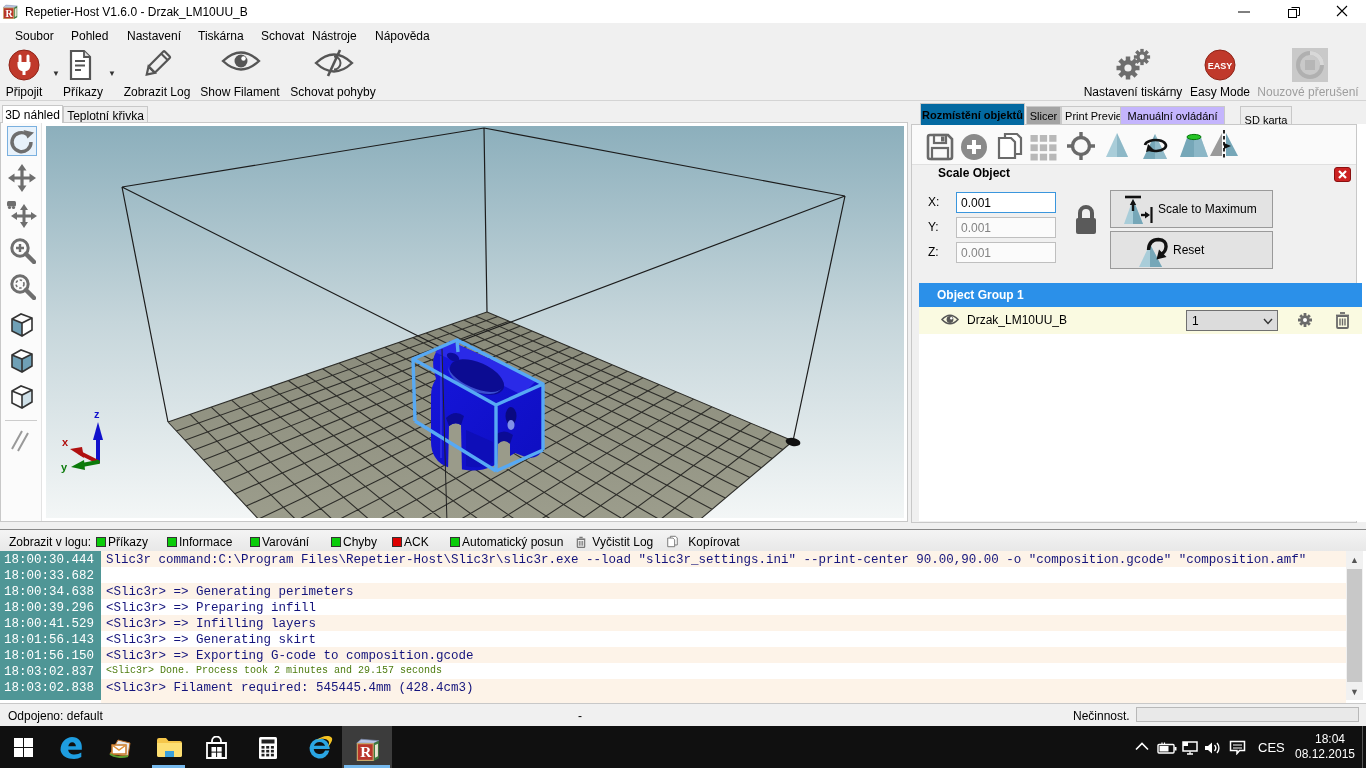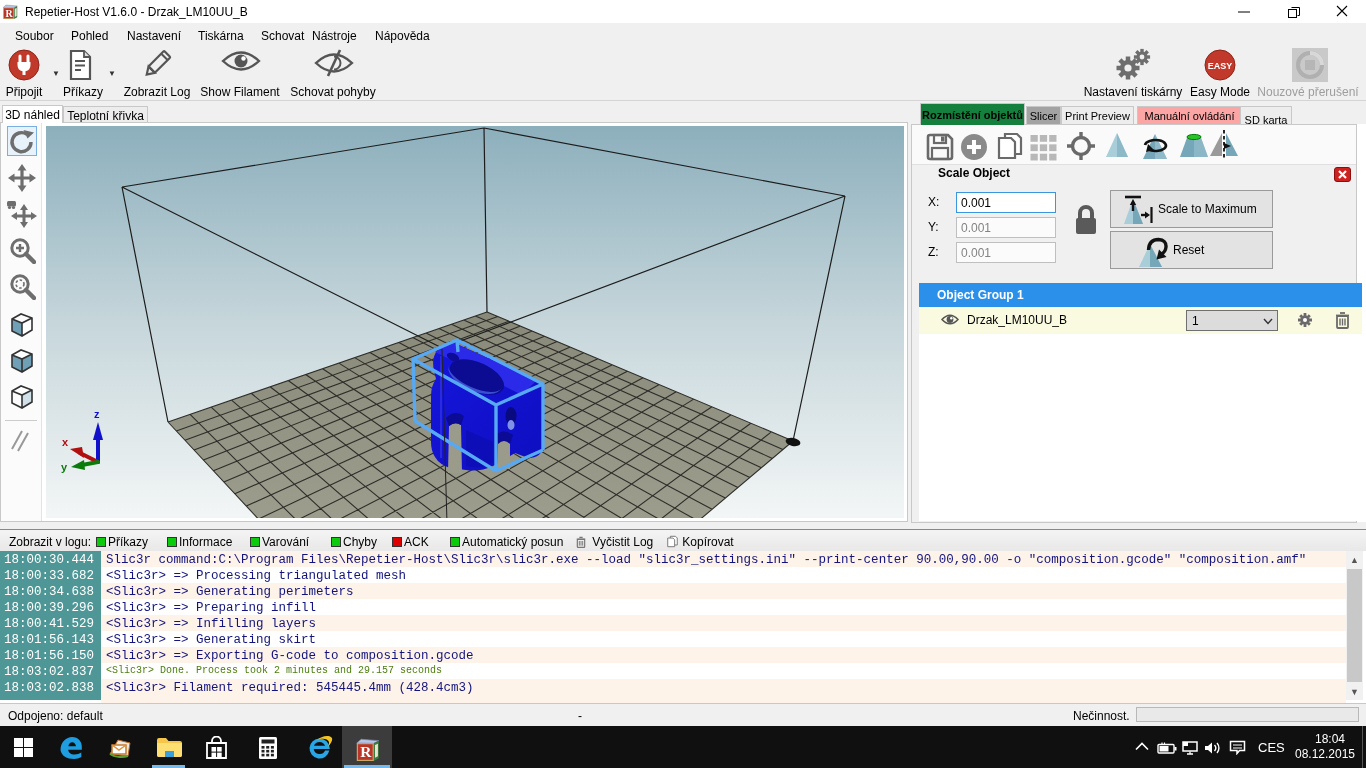--- a/index.html
+++ b/index.html
@@ -270,24 +270,24 @@
 <line x1="52" y1="336" x2="34" y2="327" stroke="#b01010" stroke-width="4"></line>
 <polygon points="36,321 38,332 24,323" fill="#b01010"></polygon>
 <line x1="52" y1="336" x2="36" y2="339" stroke="#0b7b0b" stroke-width="4"></line>
 <polygon points="38,334 39,344 25,341" fill="#0b7b0b"></polygon>
 </g>
 <text x="48" y="292" fill="#1111cc" font-size="11" font-weight="bold">z</text>
 <text x="16" y="320" fill="#b01010" font-size="11" font-weight="bold">x</text>
 <text x="15" y="345" fill="#0b7b0b" font-size="11" font-weight="bold">y</text>
 </svg>
 <div class="abs" style="left:911px;top:101px;width:455px;height:428px;background:#f0f0f0">
-    <div class="abs" style="left:9px;top:2px;width:105px;height:22px;background:#15803d;border:1px solid #c8c8c8;border-bottom:none;z-index:2;text-align:center;font-weight:bold;padding-top:5px;white-space:nowrap;overflow:hidden;font-size:11px">Rozmístění objektů</div>
+    <div class="abs" style="left:9px;top:2px;width:105px;height:22px;background:#0369a1;border:1px solid #c8c8c8;border-bottom:none;z-index:2;text-align:center;font-weight:bold;padding-top:5px;white-space:nowrap;overflow:hidden;font-size:11px">Rozmístění objektů</div>
     <div class="abs" style="left:115px;top:5px;width:35px;height:19px;background:#a3a3a3;border:1px solid #c8c8c8;border-bottom:none;text-align:center;padding-top:3px;white-space:nowrap;overflow:hidden;font-size:11px">Slicer</div>
     <div class="abs" style="left:150px;top:5px;width:73px;height:19px;background:#ededed;border:1px solid #c8c8c8;border-bottom:none;text-align:center;padding-top:3px;white-space:nowrap;overflow:hidden;font-size:11px">Print Preview</div>
-    <div class="abs" style="left:226px;top:5px;width:105px;height:19px;background:#fca5a5;border:1px solid #c8c8c8;border-bottom:none;text-align:center;padding-top:3px;white-space:nowrap;overflow:hidden;font-size:11px">Manuální ovládání</div>
+    <div class="abs" style="left:209px;top:5px;width:105px;height:19px;background:#c4b5fd;border:1px solid #c8c8c8;border-bottom:none;text-align:center;padding-top:3px;white-space:nowrap;overflow:hidden;font-size:11px">Manuální ovládání</div>
     <div class="abs" style="left:329px;top:5px;width:52px;height:19px;background:#ededed;border:1px solid #c8c8c8;border-bottom:none;text-align:center;padding-top:7px;white-space:nowrap;overflow:hidden;font-size:11px">SD karta</div>
     <div class="abs" style="left:0px;top:23px;width:446px;height:399px;background:#f0f0f0;border:1px solid #c8c8c8"></div>
     <div class="abs" style="left:445px;top:23px;width:10px;height:398px;background:#fff;border-left:1px solid #c8c8c8"></div>
     <div class="abs" style="left:1px;top:24px;width:444px;height:40px;background:#fafafa;border-bottom:1px solid #e0e0e0"></div>
     <div class="abs" style="left:15px;top:32px">
       <svg width="28" height="28" viewBox="0 0 28 28">
         <path d="M2 4 a2 2 0 0 1 2-2 H22 L26 6 V24 a2 2 0 0 1 -2 2 H4 a2 2 0 0 1 -2-2 Z" fill="none" stroke="#6a6a6a" stroke-width="2.6"></path>
         <rect x="8" y="2" width="12" height="8" fill="none" stroke="#6a6a6a" stroke-width="2.2"></rect>
         <rect x="15" y="3.5" width="3.5" height="5" fill="#6a6a6a"></rect>
         <rect x="6" y="15" width="16" height="11" fill="none" stroke="#6a6a6a" stroke-width="2.2"></rect>
@@ -442,28 +442,27 @@
     <div class="abs" style="left:392px;top:6px"><span style="display:inline-block;width:10px;height:10px;background:#dd0000;border:1px solid #333;vertical-align:-1px;margin-right:2px"></span>ACK</div>
     <div class="abs" style="left:450px;top:6px"><span style="display:inline-block;width:10px;height:10px;background:#0acc0a;border:1px solid #333;vertical-align:-1px;margin-right:2px"></span>Automatický posun</div>
     <div class="abs" style="left:575px;top:6px;white-space:nowrap"><svg width="12" height="12" viewBox="0 0 15 18" style="display:inline-block;vertical-align:-2px">
         <rect x="2" y="5" width="11" height="12" rx="1" fill="none" stroke="#777" stroke-width="1.8"></rect>
         <path d="M1 4.5 h13 M5 2 h5" stroke="#777" stroke-width="1.8"></path>
         <path d="M5 7.5 v7 M7.5 7.5 v7 M10 7.5 v7" stroke="#777" stroke-width="1.4"></path>
       </svg> <span style="margin-left:2px">Vyčistit Log</span></div>
     <div class="abs" style="left:666px;top:6px;white-space:nowrap"><svg width="13" height="13" viewBox="0 0 30 28" style="display:inline-block;vertical-align:-2px">
         <path d="M4 6 h12 l4 4 v16 h-16 Z" fill="#fff" stroke="#777" stroke-width="2.2" transform="translate(6,-4)"></path>
         <path d="M4 6 h12 l4 4 v16 h-16 Z" fill="#fff" stroke="#777" stroke-width="2.2"></path>
-      </svg> <span style="margin-left:0">Kopírovat</span></div>
+      </svg> <span style="margin-left:6px">Kopírovat</span></div>
     <div class="abs" style="left:0;top:22px;width:101px;height:149px;background:#4f9696"></div>
     <div class="abs" style="left:101px;top:22px;width:1245px;height:16px;background:#fdf3e8"></div>
     <div class="abs" style="left:4px;top:24px;width:97px;color:#fff;font-family:'Liberation Mono',monospace;font-size:12.5px;white-space:nowrap">18:00:30.444</div>
     <div class="abs" style="left:106px;top:24px;color:#14147c;font-family:'Liberation Mono',monospace;font-size:12.5px;white-space:nowrap">Slic3r command:C:\Program Files\Repetier-Host\Slic3r\slic3r.exe --load "slic3r_settings.ini" --print-center 90.00,90.00 -o "composition.gcode" "composition.amf"</div>
     <div class="abs" style="left:101px;top:38px;width:1245px;height:16px;background:#ffffff"></div>
     <div class="abs" style="left:4px;top:40px;width:97px;color:#fff;font-family:'Liberation Mono',monospace;font-size:12.5px;white-space:nowrap">18:00:33.682</div>
-    <div class="abs" style="left:106px;top:40px;color:#14147c;font-family:'Liberation Mono',monospace;font-size:12.5px;white-space:nowrap">&lt;Slic3r&gt; =&gt; Processing triangulated mesh</div>
     <div class="abs" style="left:101px;top:54px;width:1245px;height:16px;background:#fdf3e8"></div>
     <div class="abs" style="left:4px;top:56px;width:97px;color:#fff;font-family:'Liberation Mono',monospace;font-size:12.5px;white-space:nowrap">18:00:34.638</div>
     <div class="abs" style="left:106px;top:56px;color:#14147c;font-family:'Liberation Mono',monospace;font-size:12.5px;white-space:nowrap">&lt;Slic3r&gt; =&gt; Generating perimeters</div>
     <div class="abs" style="left:101px;top:70px;width:1245px;height:16px;background:#ffffff"></div>
     <div class="abs" style="left:4px;top:72px;width:97px;color:#fff;font-family:'Liberation Mono',monospace;font-size:12.5px;white-space:nowrap">18:00:39.296</div>
     <div class="abs" style="left:106px;top:72px;color:#14147c;font-family:'Liberation Mono',monospace;font-size:12.5px;white-space:nowrap">&lt;Slic3r&gt; =&gt; Preparing infill</div>
     <div class="abs" style="left:101px;top:86px;width:1245px;height:16px;background:#fdf3e8"></div>
     <div class="abs" style="left:4px;top:88px;width:97px;color:#fff;font-family:'Liberation Mono',monospace;font-size:12.5px;white-space:nowrap">18:00:41.529</div>
     <div class="abs" style="left:106px;top:88px;color:#14147c;font-family:'Liberation Mono',monospace;font-size:12.5px;white-space:nowrap">&lt;Slic3r&gt; =&gt; Infilling layers</div>
     <div class="abs" style="left:101px;top:102px;width:1245px;height:16px;background:#ffffff"></div>

